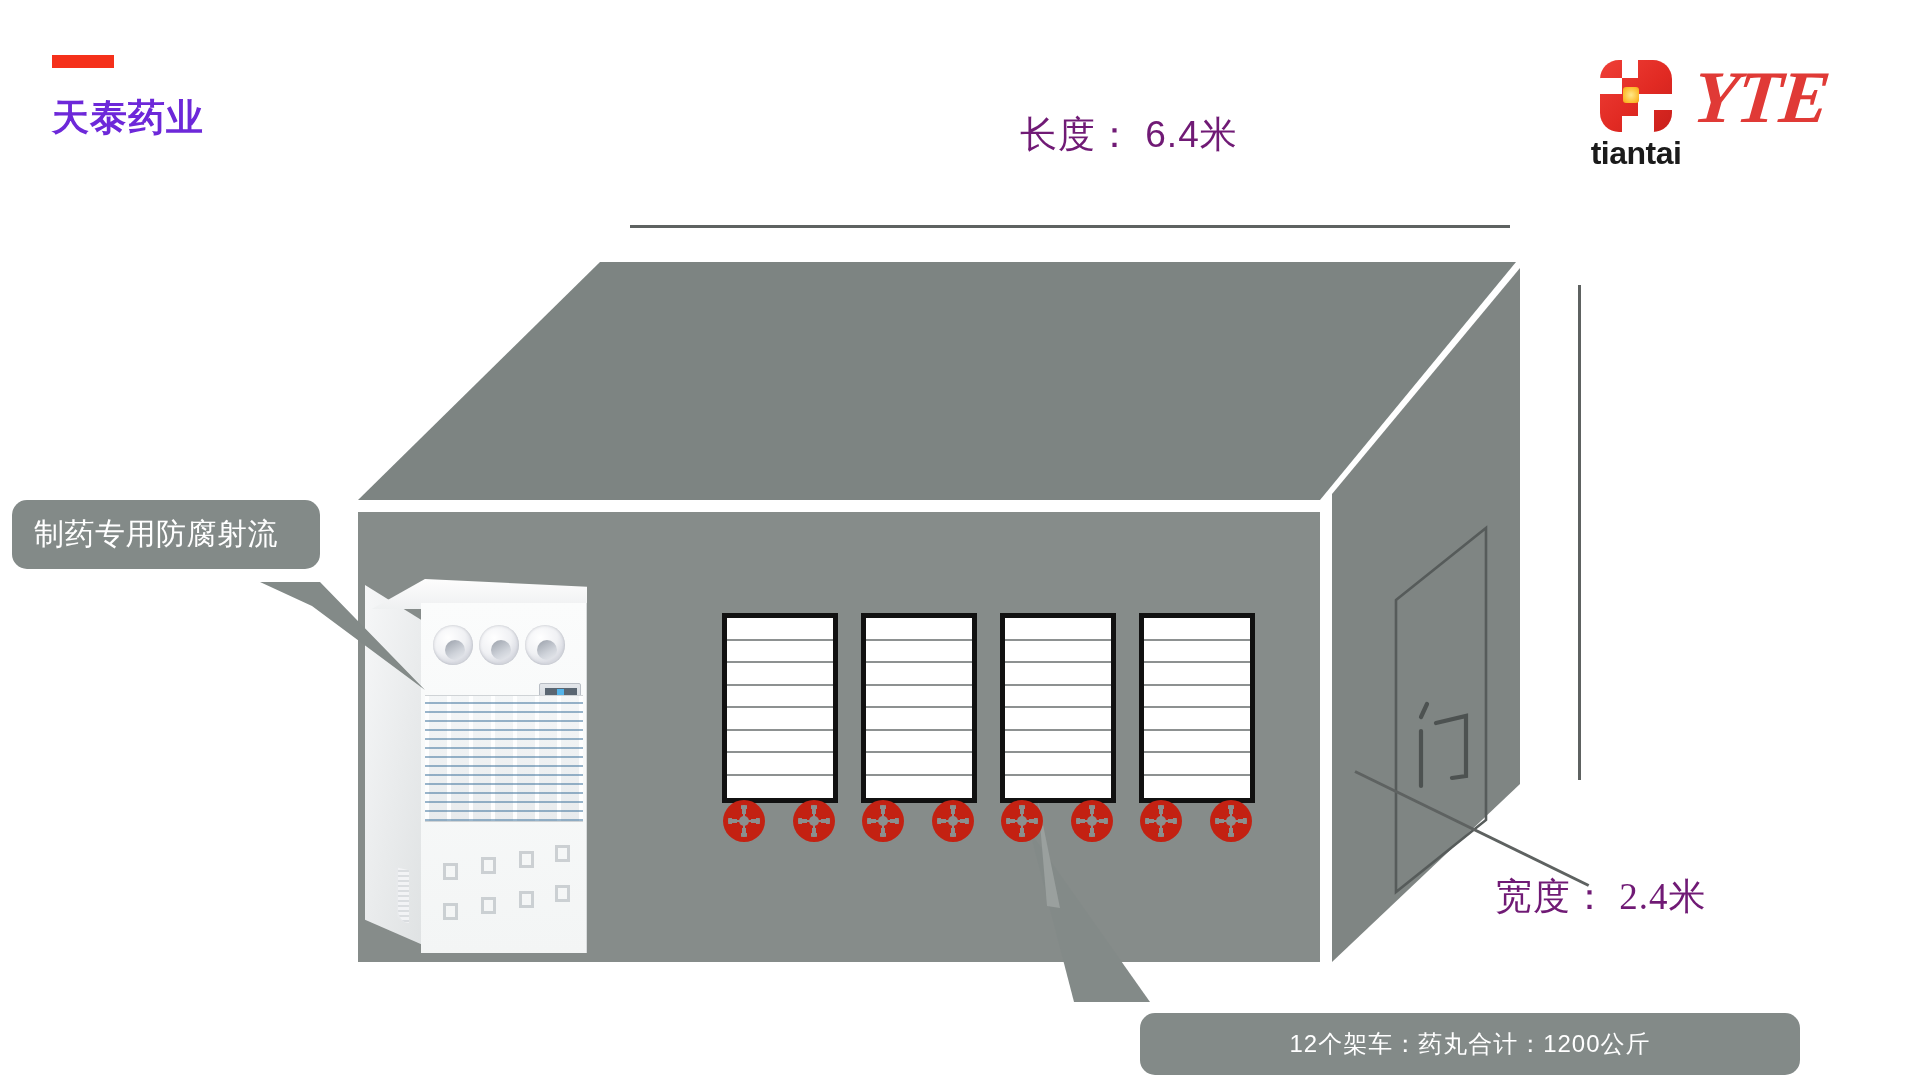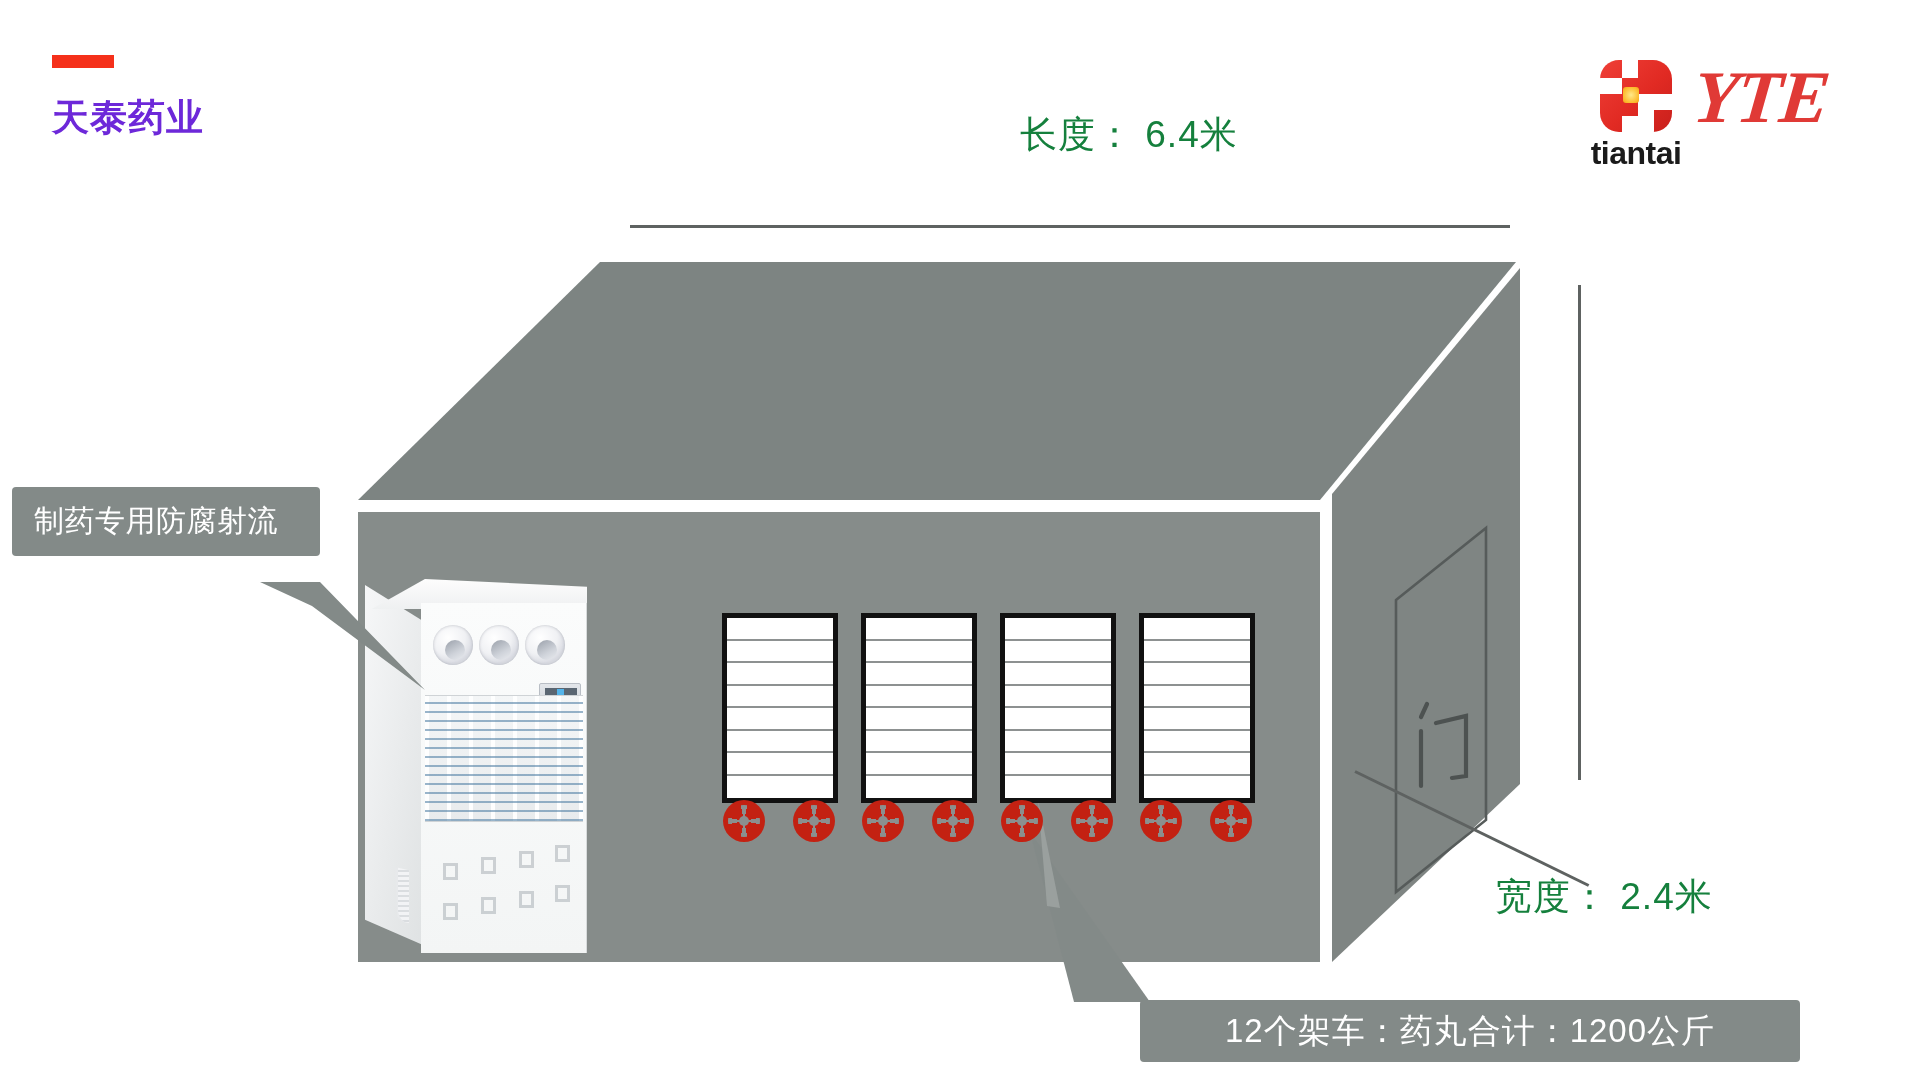--- a/index.html
+++ b/index.html
@@ -75,27 +75,27 @@
     color: #e03a36;
     line-height: 1;
     letter-spacing: -2px;
     transform: skewX(-6deg);
   }
 
   
   .dim-label {
     position: absolute;
     font-size: 37px;
-    color: #15803d;
+    color: #701a75;
     white-space: nowrap;
     letter-spacing: 1px;
   }
   #dim-length-label { left: 1020px; top: 110px; }
   #dim-height-label { left: 1625px; top: 486px; }
-  #dim-width-label  { left: 1495px; top: 872px; }
+  #dim-width-label  { left: 1495px; top: 872px; font-family: Liberation Serif, serif; }
 
   .dim-rule { position: absolute; background: #5e6261; }
   #dim-length-rule { left: 630px; top: 225px; width: 880px; height: 3px; }
   #dim-height-rule { left: 1578px; top: 285px; width: 3px; height: 495px; }
   #dim-width-rule  {
     left: 1355px; top: 770px; width: 260px; height: 3px;
     transform-origin: left center;
     transform: rotate(26deg);
   }
 
@@ -203,33 +203,34 @@
     position:absolute; left:-2px; top:-2px; width:46px; height:46px; border-radius:50%;
     background: repeating-conic-gradient(#c32112 0 9deg, rgba(195,33,18,0) 9deg 18deg);
     z-index:-1;
   }
 
   
   .callout {
     position: absolute;
     background: #838a88;
     color: #ffffff;
-    border-radius: 4px;
+    border-radius: 15px;
+    margin-top: 13px;
   }
   #callout-machine {
     left: 12px; top: 487px; width: 308px; padding: 14px 16px 16px 22px;
   }
   #callout-machine .ct-line {
     font-size: 30px; line-height: 1.3; white-space: nowrap; letter-spacing: .5px;
   }
   #callout-bottom {
     left: 1140px; top: 1000px; width: 660px; height: 62px;
     display: flex; align-items: center; justify-content: center;
   }
-  #callout-bottom .ct-line { font-size: 33px; letter-spacing: 1px; white-space: nowrap; }
+  #callout-bottom .ct-line { font-size: 24px; letter-spacing: 1px; white-space: nowrap; }
 </style>
 </head>
 <body>
 
 <div id="stage">
 
   <div id="title-block">
     <div id="title-rule"></div>
     <div class="title-line">天泰药业</div>
   </div>

